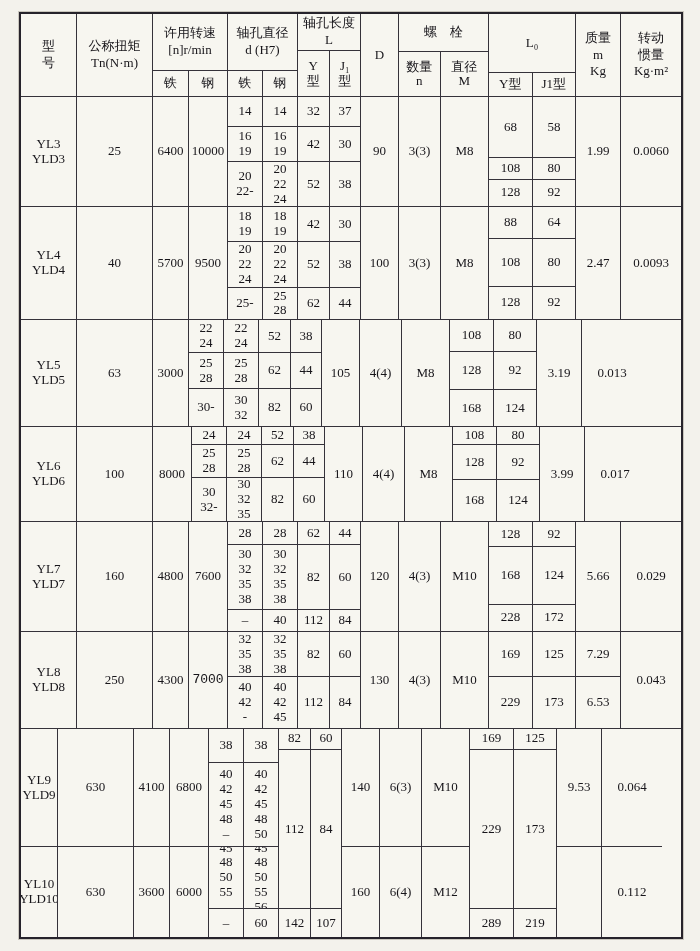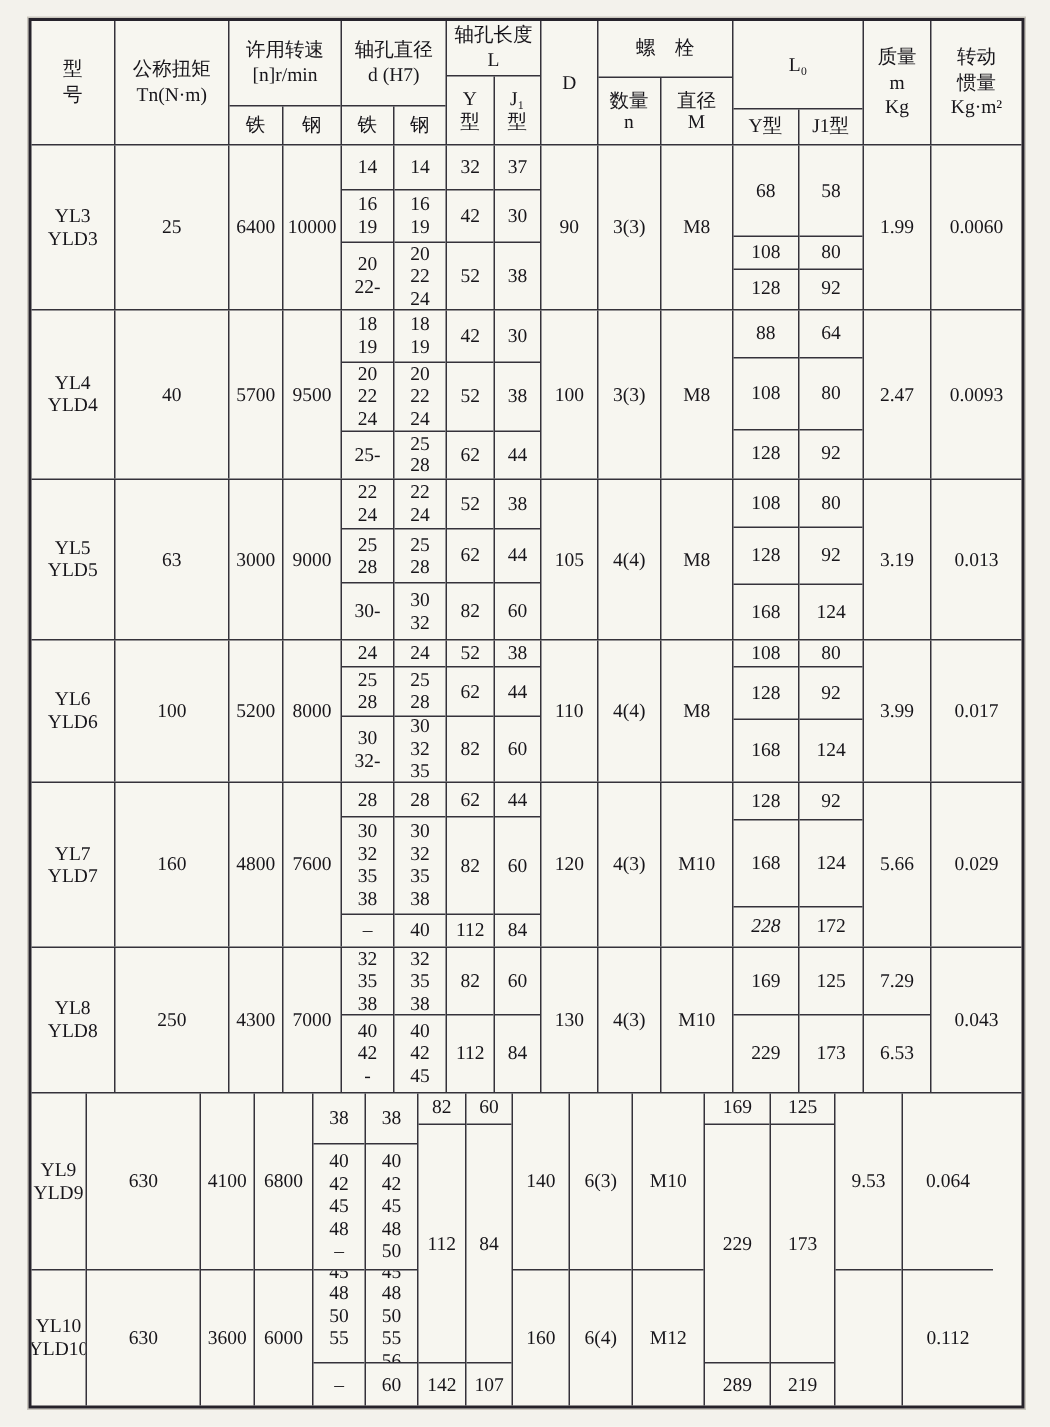--- a/index.html
+++ b/index.html
@@ -232,23 +232,20 @@
       <div class="bcol" style="width: 56px;">
         <div class="seg lastseg" style="flex-grow: 1;">YL5
 YLD5</div>
       </div>
       <div class="bcol" style="width: 76px;">
         <div class="seg lastseg" style="flex-grow: 1;">63</div>
       </div>
       <div class="bcol" style="width: 36px;">
         <div class="seg lastseg" style="flex-grow: 1;">3000</div>
       </div>
-      <div class="bcol" style="width: 39px;">
-        <div class="seg lastseg" style="flex-grow: 1;">9000</div>
-      </div>
       <div class="bcol" style="width: 35px;">
         <div class="seg" style="flex-grow: 33;">22
 24</div>
         <div class="seg" style="flex-grow: 36;">25
 28</div>
         <div class="seg lastseg" style="flex-grow: 38;">30-</div>
       </div>
       <div class="bcol" style="width: 35px;">
         <div class="seg" style="flex-grow: 33;">22
 24</div>
@@ -294,23 +291,20 @@
       </div>
     </div>
     <div class="block" style="height: 95px;">
       <div class="bcol" style="width: 56px;">
         <div class="seg lastseg" style="flex-grow: 1;">YL6
 YLD6</div>
       </div>
       <div class="bcol" style="width: 76px;">
         <div class="seg lastseg" style="flex-grow: 1;">100</div>
       </div>
-      <div class="bcol" style="width: 36px;">
-        <div class="seg lastseg" style="flex-grow: 1;">5200</div>
-      </div>
       <div class="bcol" style="width: 39px;">
         <div class="seg lastseg" style="flex-grow: 1;">8000</div>
       </div>
       <div class="bcol" style="width: 35px;">
         <div class="seg" style="flex-grow: 18;">24</div>
         <div class="seg" style="flex-grow: 33;">25
 28</div>
         <div class="seg lastseg" style="flex-grow: 44;">30
 32-</div>
       </div>
@@ -403,21 +397,21 @@
       </div>
       <div class="bcol" style="width: 42px;">
         <div class="seg lastseg" style="flex-grow: 1;">4(3)</div>
       </div>
       <div class="bcol" style="width: 48px;">
         <div class="seg lastseg" style="flex-grow: 1;">M10</div>
       </div>
       <div class="bcol" style="width: 44px;">
         <div class="seg" style="flex-grow: 25;">128</div>
         <div class="seg" style="flex-grow: 58;">168</div>
-        <div class="seg lastseg" style="flex-grow: 27; font-style: italic;">228</div>
+        <div class="seg lastseg" style="flex-grow: 27;">228</div>
       </div>
       <div class="bcol" style="width: 43px;">
         <div class="seg" style="flex-grow: 25;">92</div>
         <div class="seg" style="flex-grow: 58;">124</div>
         <div class="seg lastseg" style="flex-grow: 27;">172</div>
       </div>
       <div class="bcol" style="width: 45px;">
         <div class="seg lastseg" style="flex-grow: 1;">5.66</div>
       </div>
       <div class="bcol last" style="width: 60px;">
@@ -429,21 +423,21 @@
         <div class="seg lastseg" style="flex-grow: 1;">YL8
 YLD8</div>
       </div>
       <div class="bcol" style="width: 76px;">
         <div class="seg lastseg" style="flex-grow: 1;">250</div>
       </div>
       <div class="bcol" style="width: 36px;">
         <div class="seg lastseg" style="flex-grow: 1;">4300</div>
       </div>
       <div class="bcol" style="width: 39px;">
-        <div class="seg lastseg" style="flex-grow: 1;">7000</div>
+        <div class="seg lastseg" style="flex-grow: 1; font-family: Liberation Mono, monospace;">7000</div>
       </div>
       <div class="bcol" style="width: 35px;">
         <div class="seg" style="flex-grow: 45;">32
 35
 38</div>
         <div class="seg lastseg" style="flex-grow: 52;">40
 42
 -</div>
       </div>
       <div class="bcol" style="width: 35px;">

